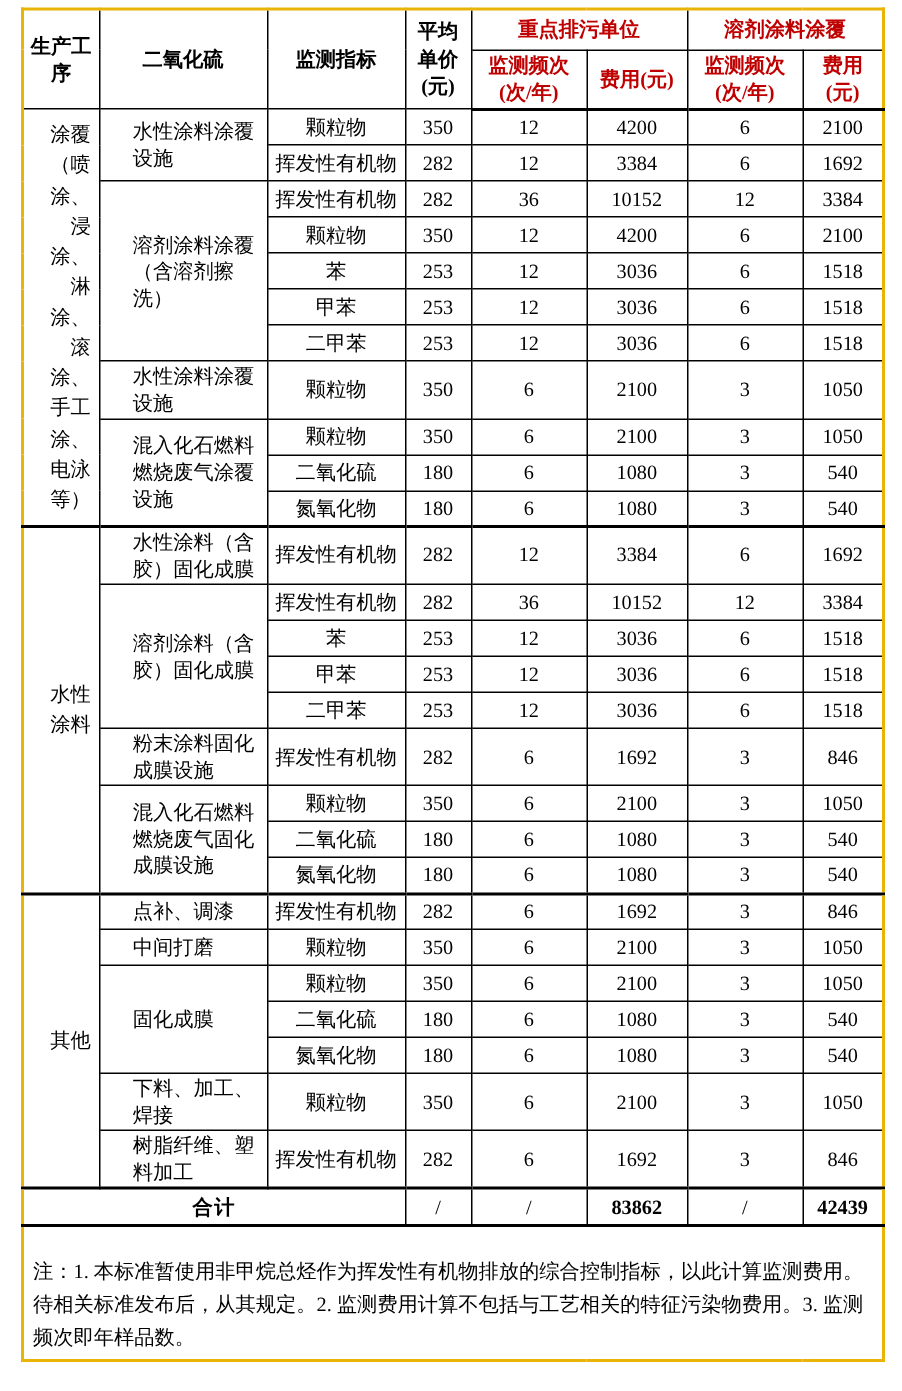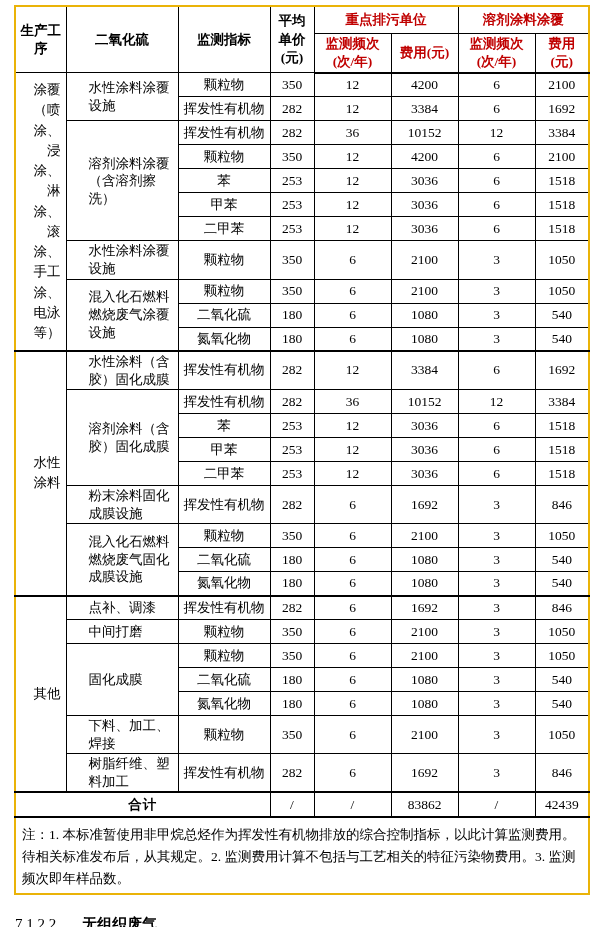--- a/index.html
+++ b/index.html
@@ -37,25 +37,25 @@
     font-weight: normal;
     padding: 2px 5px;
     line-height: 1.5;
     text-align: right;
   }
   td.col-point { text-align: left; padding: 1px 4px 1px 22px; line-height: 1.3; }
   tr.section-start td { border-top: 2px solid #000; }
 
   tr.total-row td { border-top: 2px solid #000; height: 25px; }
   .total-label { font-weight: bold; letter-spacing: 1px; margin-top: 39px; }
-  .total-fee { font-weight: normal; }
+  .total-fee { font-weight: bold; }
   tr.note-row td {
     border-top: 2px solid #000;
     text-align: left;
-    padding: 6px 6px 4px 6px;
+    padding: 19px 6px 4px 6px;
     line-height: 1.6;
   }
 
   .heading { margin: 20px 0 0 1px; font-size: 15px; }
   .heading .sec-num { display: inline-block; margin-right: 26px; }
   .heading .sec-title { font-weight: bold; }
 </style>
 </head>
 <body>
 

